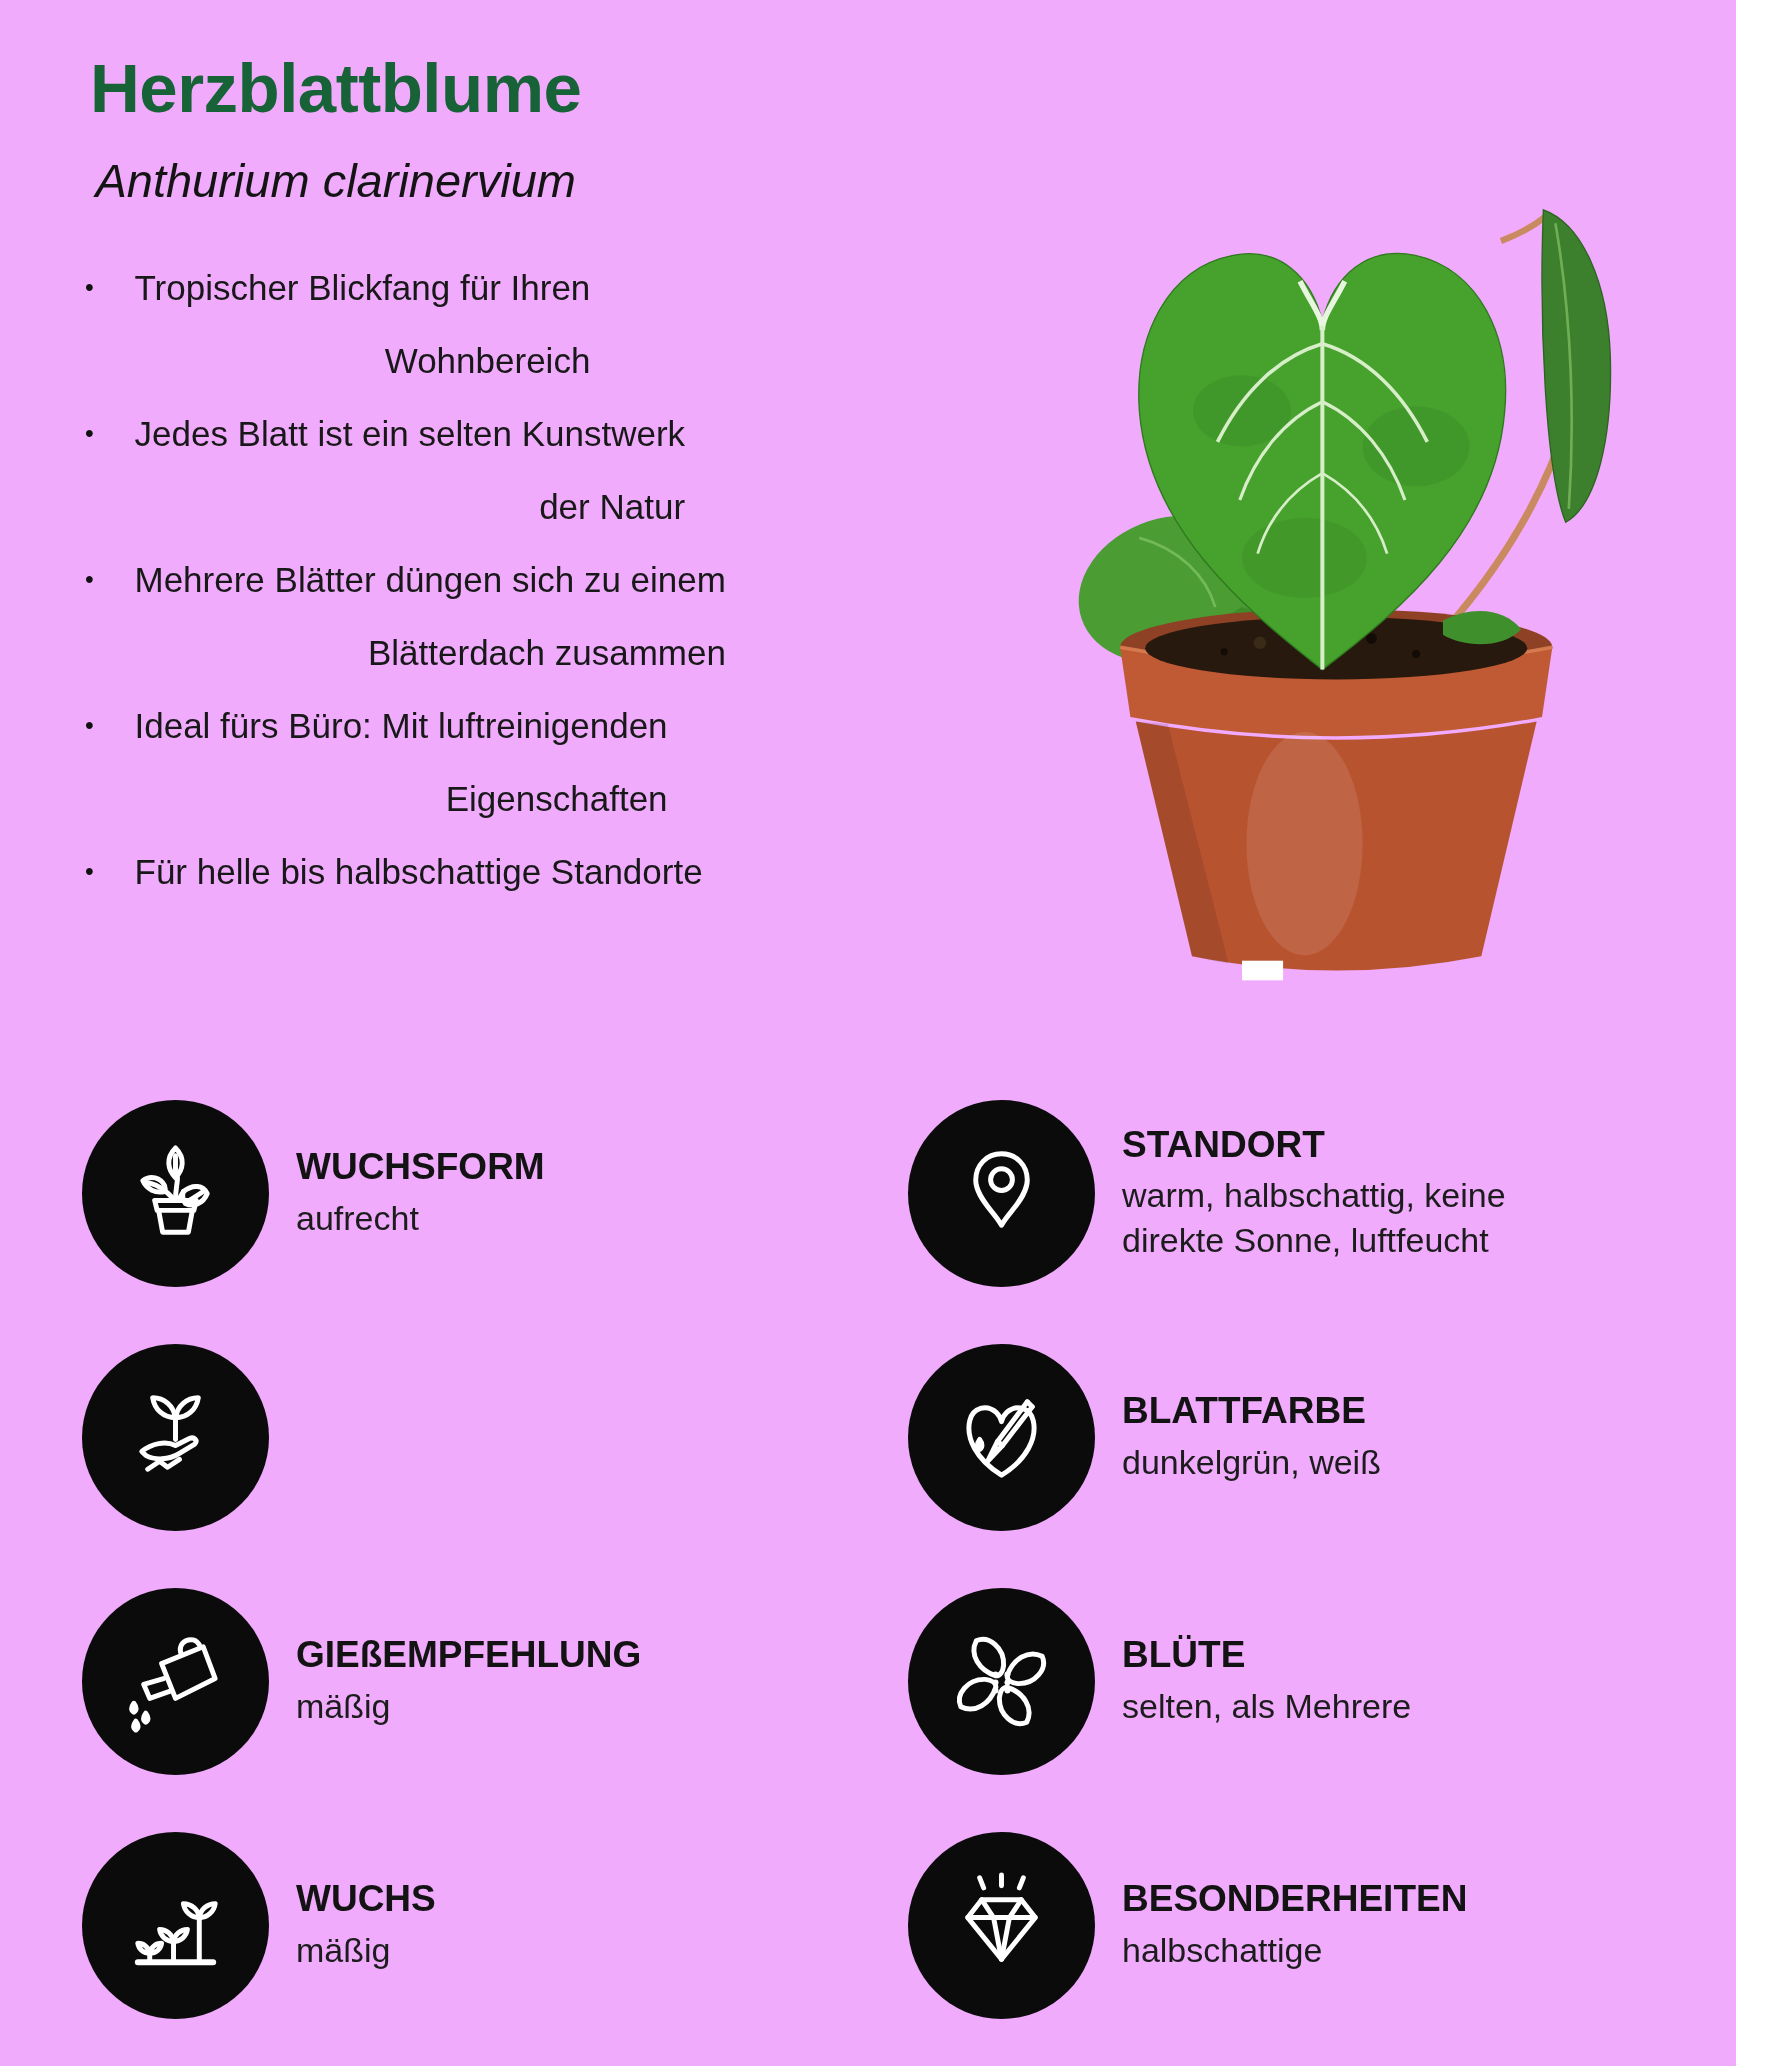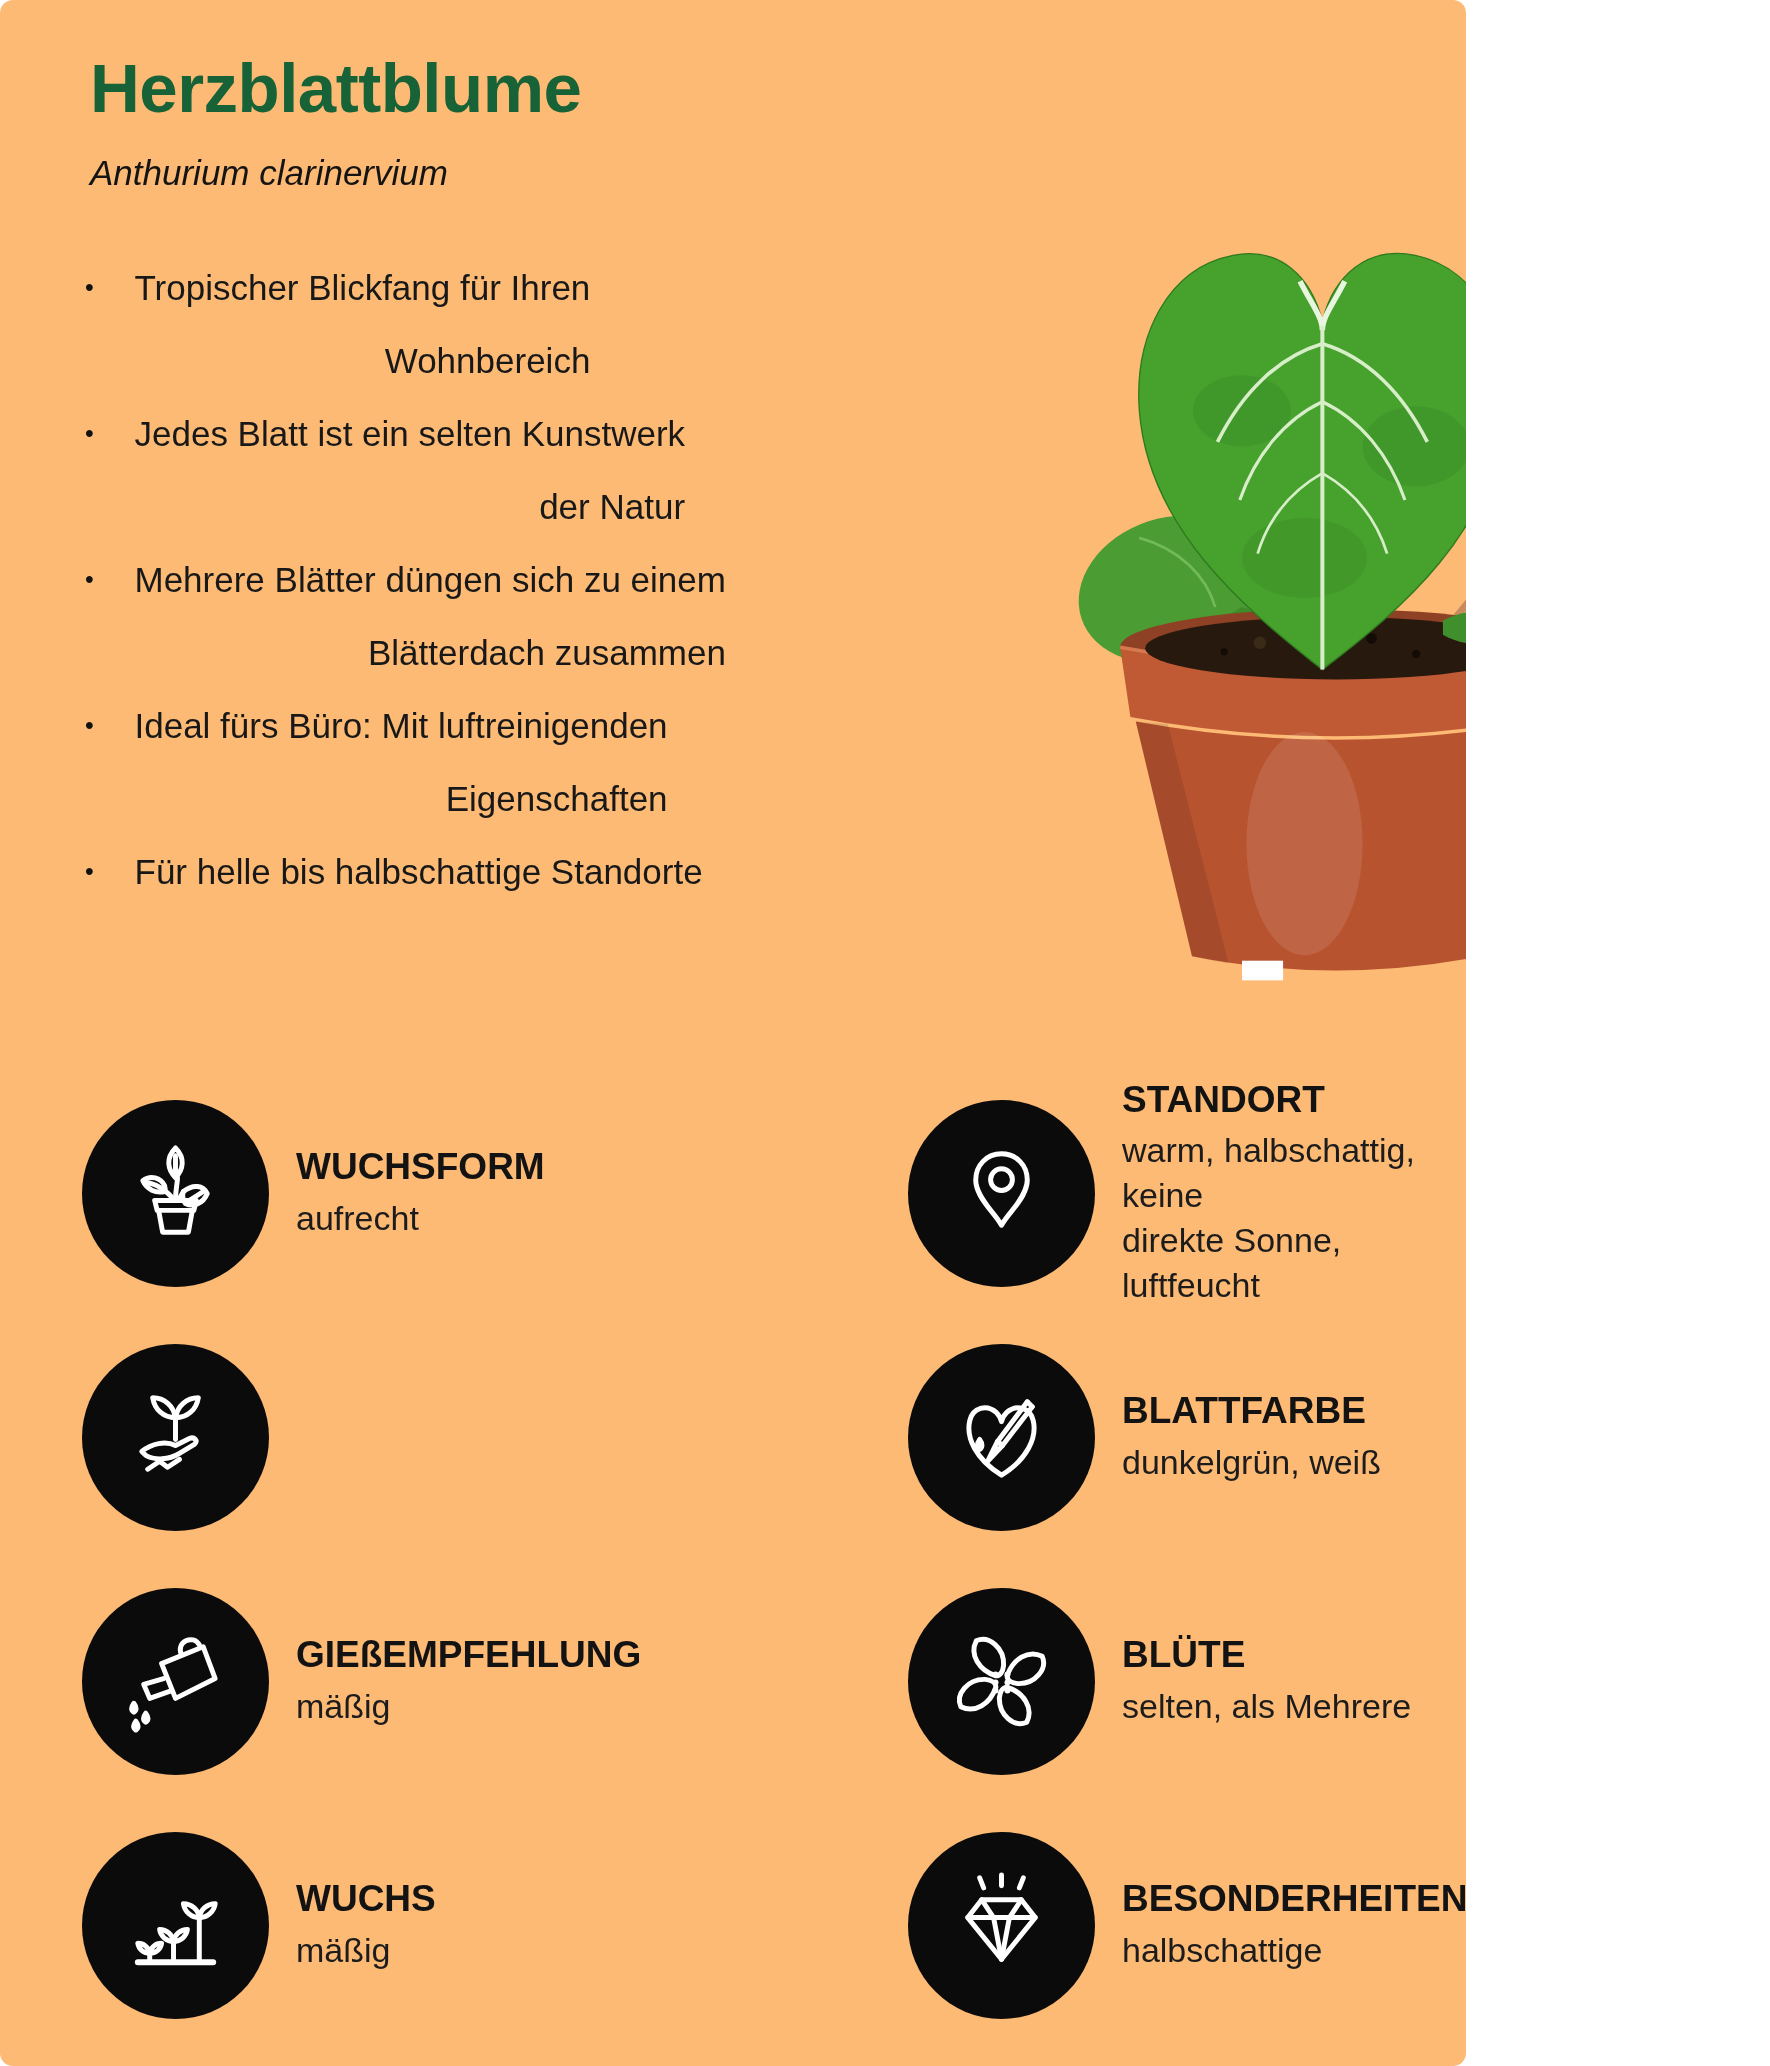--- a/index.html
+++ b/index.html
@@ -1,22 +1,22 @@
 <!DOCTYPE html>
 <html style="font-size:7.4px"><head>
 <meta charset="utf-8">
 <style>
   html, body { margin:0; padding:0; background:#ffffff; }
   body { width:1771px; height:2066px; font-family:"Liberation Sans", sans-serif; color:#1a1a1a; }
-  .page { position:relative; width:1466px; height:2066px; overflow:hidden; background:#fdba74;border-radius:13px; }
+  .page { position:relative; width:1736px; height:2066px; overflow:hidden; background:#f0abfc; }
 
   
   .header { position:absolute; left:90px; top:54px; }
   .title { margin:0; font-size:69px; line-height:1; font-weight:700; letter-spacing:-0.5px; color:#176236; }
-  .subtitle { margin:29.5px 0 0 0; font-size:35px; font-style:italic; color:#141414; }
+  .subtitle { margin:29.5px 0 0 0; font-size:47px; font-style:italic; color:#141414;text-align:center; }
 
   
   .bullets { position:absolute; left:85px; top:251px; width:821px; margin:0; padding:0; list-style:none; }
   .bullets li { display:flex; align-items:flex-start; gap:29.5px; margin:0; }
   .dot { flex:none; width:20px; font-size:25px; line-height:73px; color:#111; }
   .btxt { font-size:35px; line-height:73px; color:#181818; white-space:pre-line;text-align:right; }
 
   
   .plant { position:absolute; left:992px; top:120px; width:692px; height:876px; margin:0; }
   .plant svg { width:100%; height:100%; display:block; }

